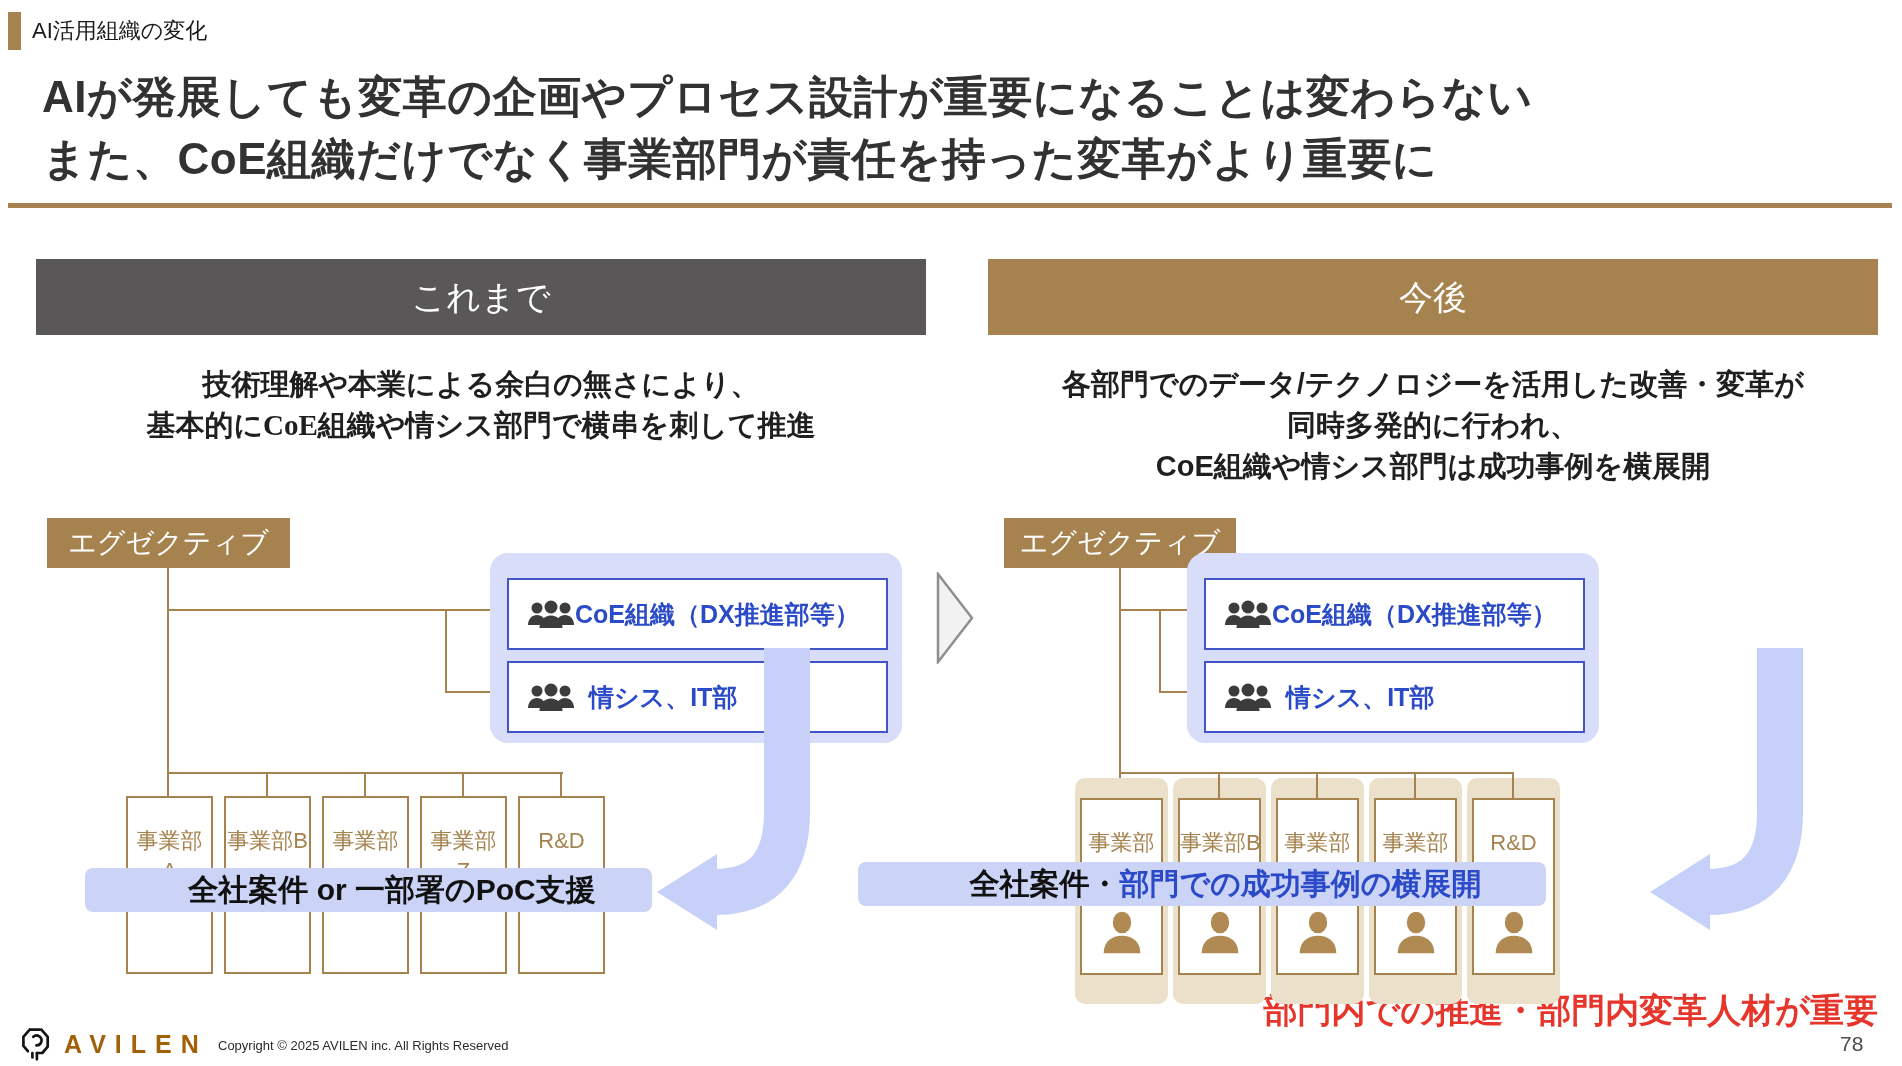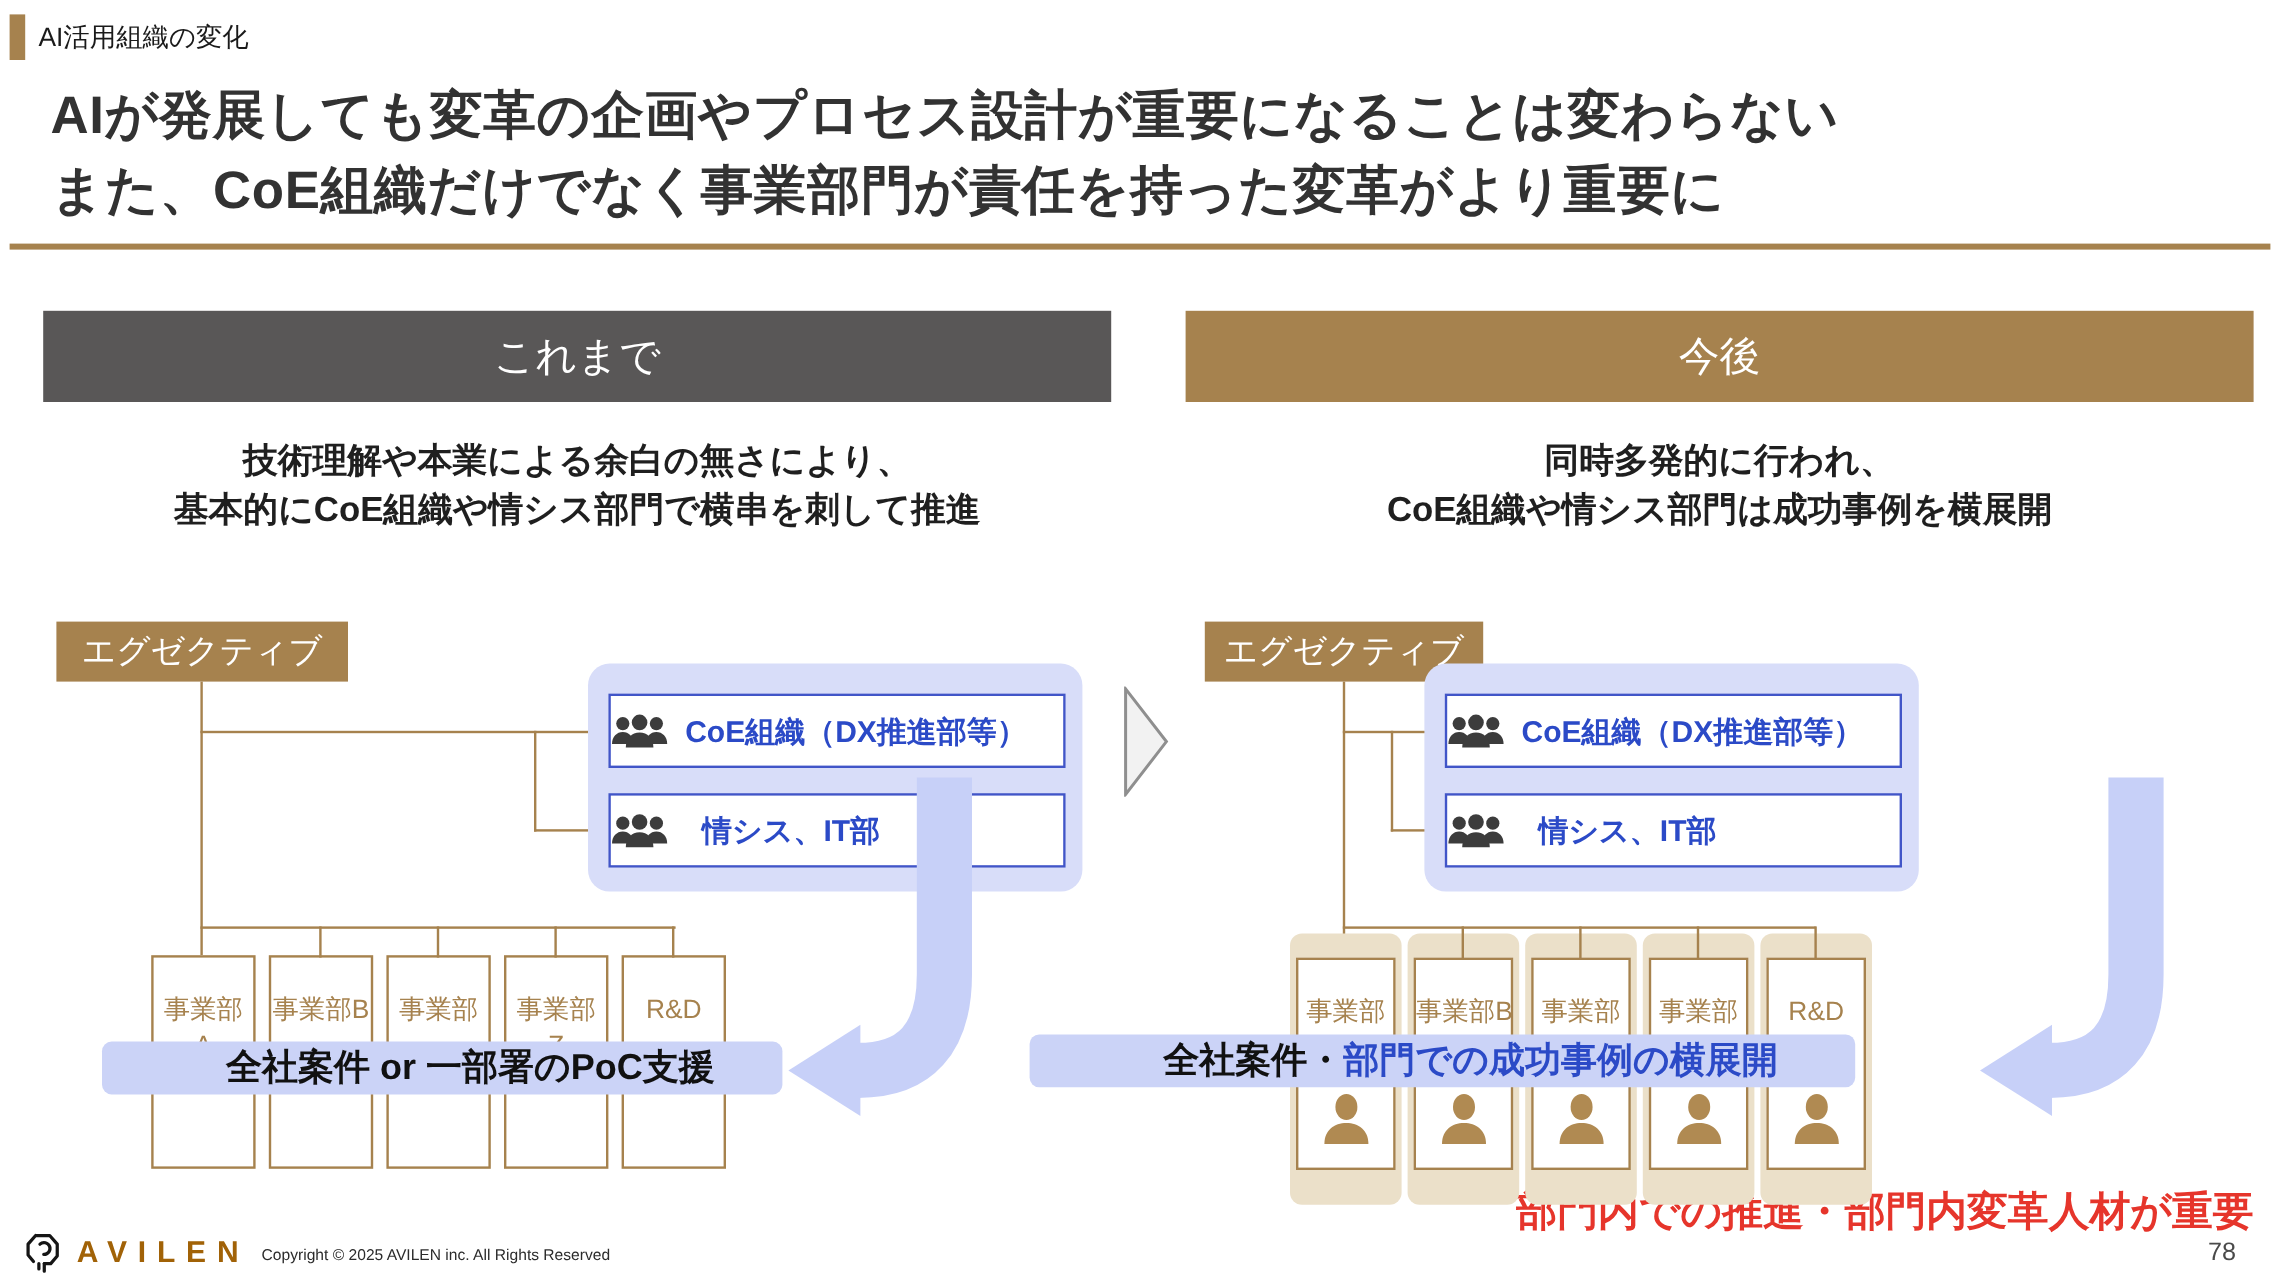--- a/index.html
+++ b/index.html
@@ -11,28 +11,28 @@
   .kicker { position:absolute; left:32px; top:12px; height:38px; line-height:38px; font-size:22px; font-weight:500; color:#1a1a1a; }
   .title { position:absolute; left:42px; top:66px; width:1820px; font-size:44px; line-height:62px; font-weight:700; color:#323232; letter-spacing:0.5px; }
   .rule { position:absolute; left:8px; top:203px; width:1884px; height:5px; background:#A6824E; }
 
   
   .panel-header { position:absolute; top:259px; width:890px; height:76px; line-height:76px; text-align:center; color:#ffffff; font-size:34px; font-weight:500; }
   .panel-header.left { left:36px; background:#595757; }
   .panel-header.right { left:988px; background:#A6824E; }
 
   .desc { position:absolute; top:364px; width:890px; text-align:center; font-size:29px; line-height:41px; font-weight:600; color:#1f1f1f; }
-  .desc.left { left:36px; }
+  .desc.left { left:36px;font-family:Liberation Serif, serif; }
   .desc.right { left:988px; }
 
   
   .exec-box { position:absolute; top:518px; height:50px; background:#A6824E; color:#ffffff; font-size:28px; line-height:50px; text-align:center; }
   .line { position:absolute; background:#A6824E; }
   .coe-wrap { position:absolute; top:553px; width:412px; height:190px; background:#D8DDF9; border-radius:18px; }
-  .coe-box { position:absolute; width:381px; height:62px; background:#ffffff; border:2px solid #4155C8; display:flex; align-items:center; gap:14px; }
+  .coe-box { position:absolute; width:381px; height:72px; background:#ffffff; border:2px solid #4155C8; display:flex; align-items:center; padding-left:18px; }
   .coe-box .label { color:#2B4AC7; font-size:25px; font-weight:600; white-space:nowrap; }
   .dept-box { position:absolute; top:796px; width:87px; height:178px; background:#ffffff; border:2px solid #A6824E; text-align:center; padding-top:28px; z-index:2; }
   .dept-box .l { display:block; color:#A6824E; font-size:22px; line-height:30px; white-space:nowrap; }
   .dept-card { position:absolute; top:778px; width:93px; height:226px; background:#EBE0C9; border-radius:10px; z-index:1; }
   .dept-box.r { top:798px; width:83px; height:177px; z-index:3; }
   .stub { z-index:4; }
   .banner { position:absolute; height:44px; background:#CBD3F7; border-radius:8px; text-align:center; line-height:44px; font-size:30px; font-weight:700; color:#111111; z-index:5; white-space:nowrap;padding-left:47px; }
   .banner .blue { color:#2B4AC7; }
   .person { position:absolute; left:50%; transform:translateX(-50%); top:110px; }
   .highlight { position:absolute; left:988px; top:986px; width:890px; text-align:right; font-size:34px; line-height:48px; font-weight:700; color:#E6352B; white-space:nowrap; }
@@ -59,20 +59,21 @@
   <div class="rule"></div>
 
   <div class="panel-header left">これまで</div>
   <div class="panel-header right">今後</div>
 
   <div class="desc left">
     <div>技術理解や本業による余白の無さにより、</div>
     <div>基本的にCoE組織や情シス部門で横串を刺して推進</div>
   </div>
   <div class="desc right">
+    <div>各部門でのデータ/テクノロジーを活用した改善・変革が</div>
     <div>同時多発的に行われ、</div>
     <div>CoE組織や情シス部門は成功事例を横展開</div>
   </div>
 
   <div class="exec-box" style="left:47px;width:243px;">エグゼクティブ</div>
 
   <div class="line" style="left:167px;top:568px;width:2px;height:228px;"></div>
   <div class="line" style="left:167px;top:609px;width:340px;height:2px;"></div>
   <div class="line" style="left:445px;top:609px;width:2px;height:84px;"></div>
   <div class="line" style="left:445px;top:691px;width:62px;height:2px;"></div>

